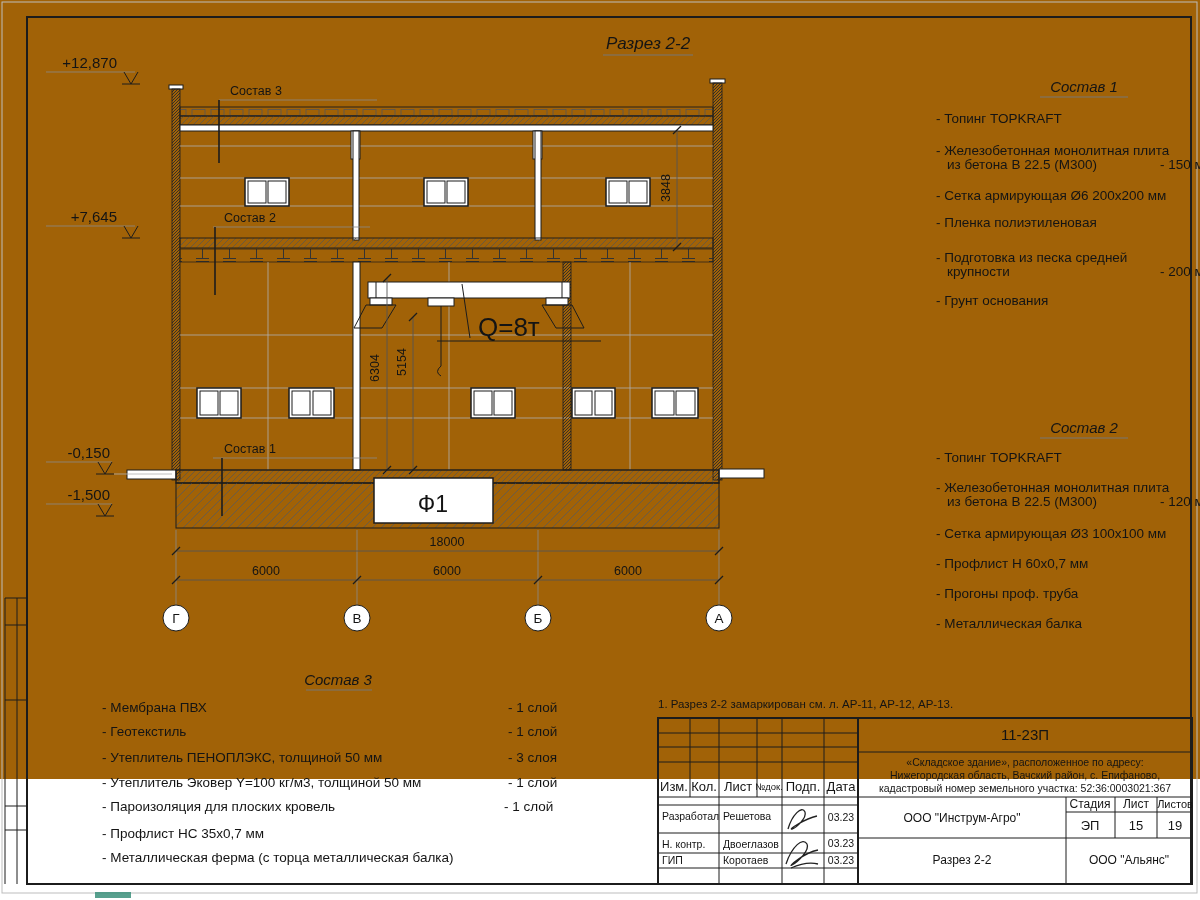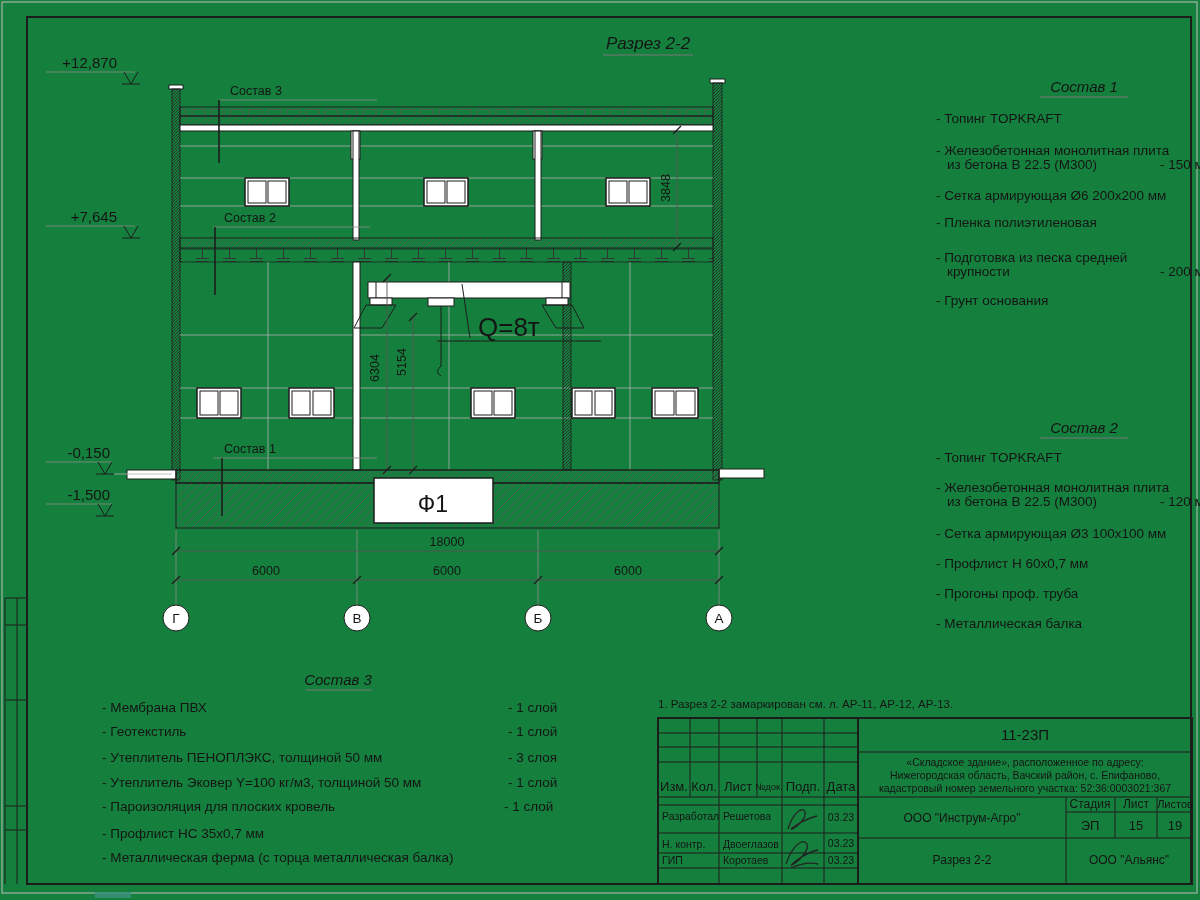--- a/index.html
+++ b/index.html
@@ -1,16 +1,16 @@
 <!DOCTYPE html>
 <html><head>
 <meta charset="utf-8">
 <style>
   html,body{margin:0;padding:0;background:#fff;width:1200px;height:900px;overflow:hidden}
-  .sheet{position:relative;width:1200px;height:900px;background:#15803d}
+  .sheet{position:relative;width:1200px;height:779px;background:#a16207}
   svg{position:absolute;left:0;top:0}
   text{font-family:"Liberation Sans",sans-serif;fill:#141414}
   .t13{font-size:13.5px}
   .t12{font-size:12.5px}
   .hd{font-size:15px;font-style:italic}
   .ttl{font-size:17px;font-style:italic}
   .ax{font-size:13.5px}
   .elev{font-size:15px}
   .big{font-size:26px}
   .f1{font-size:23px}

